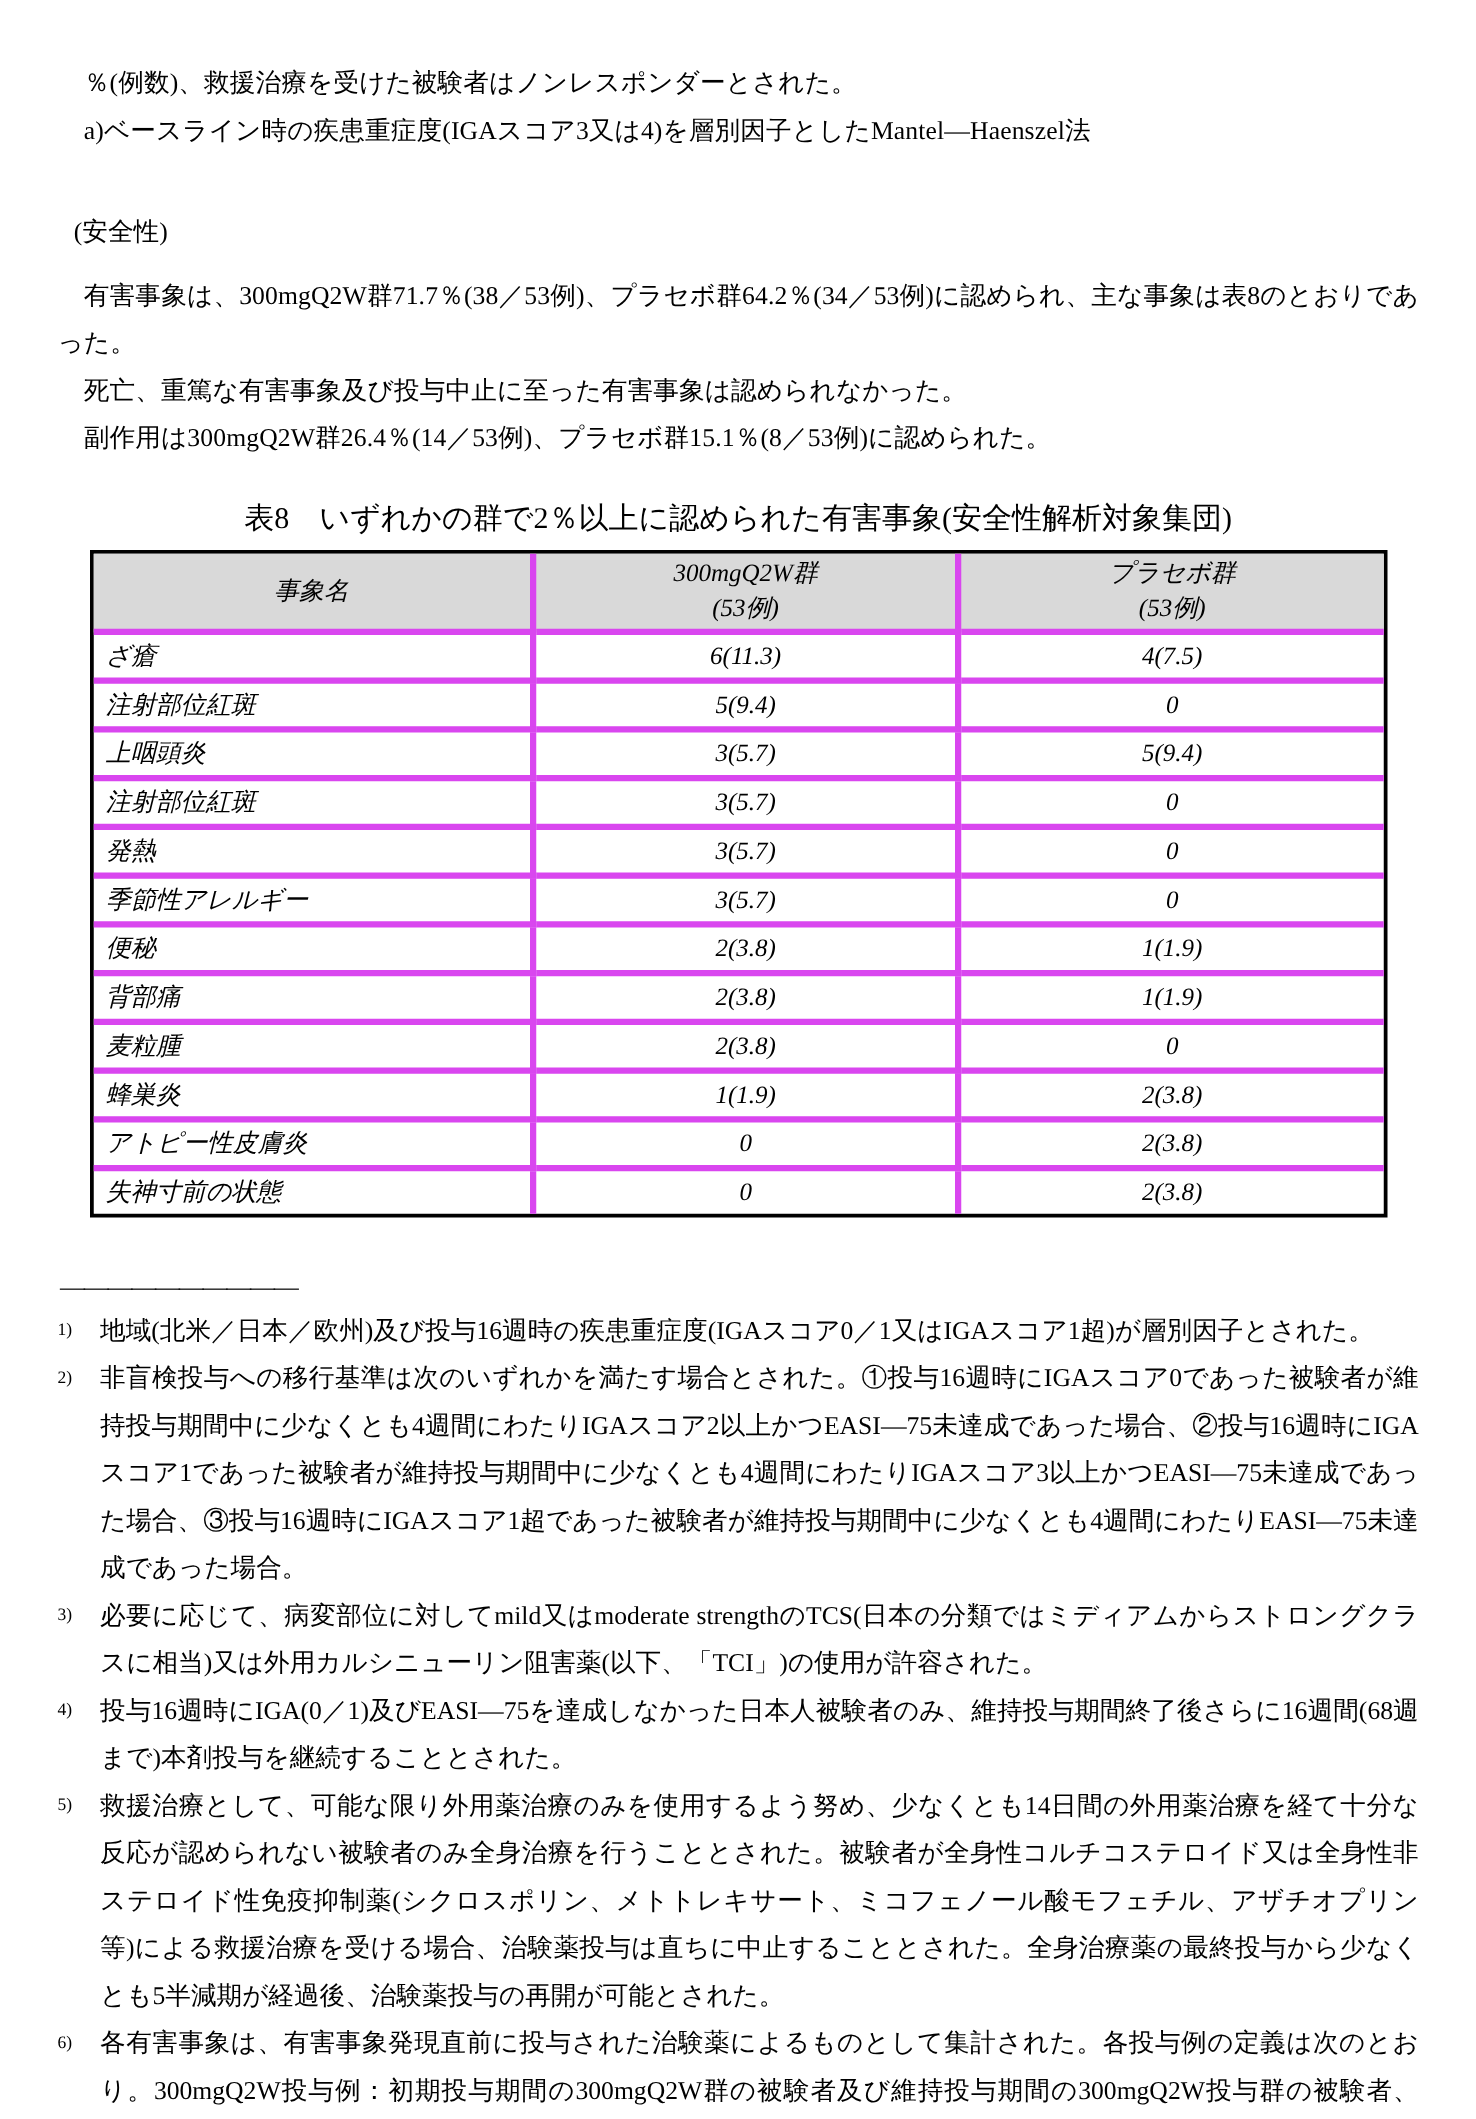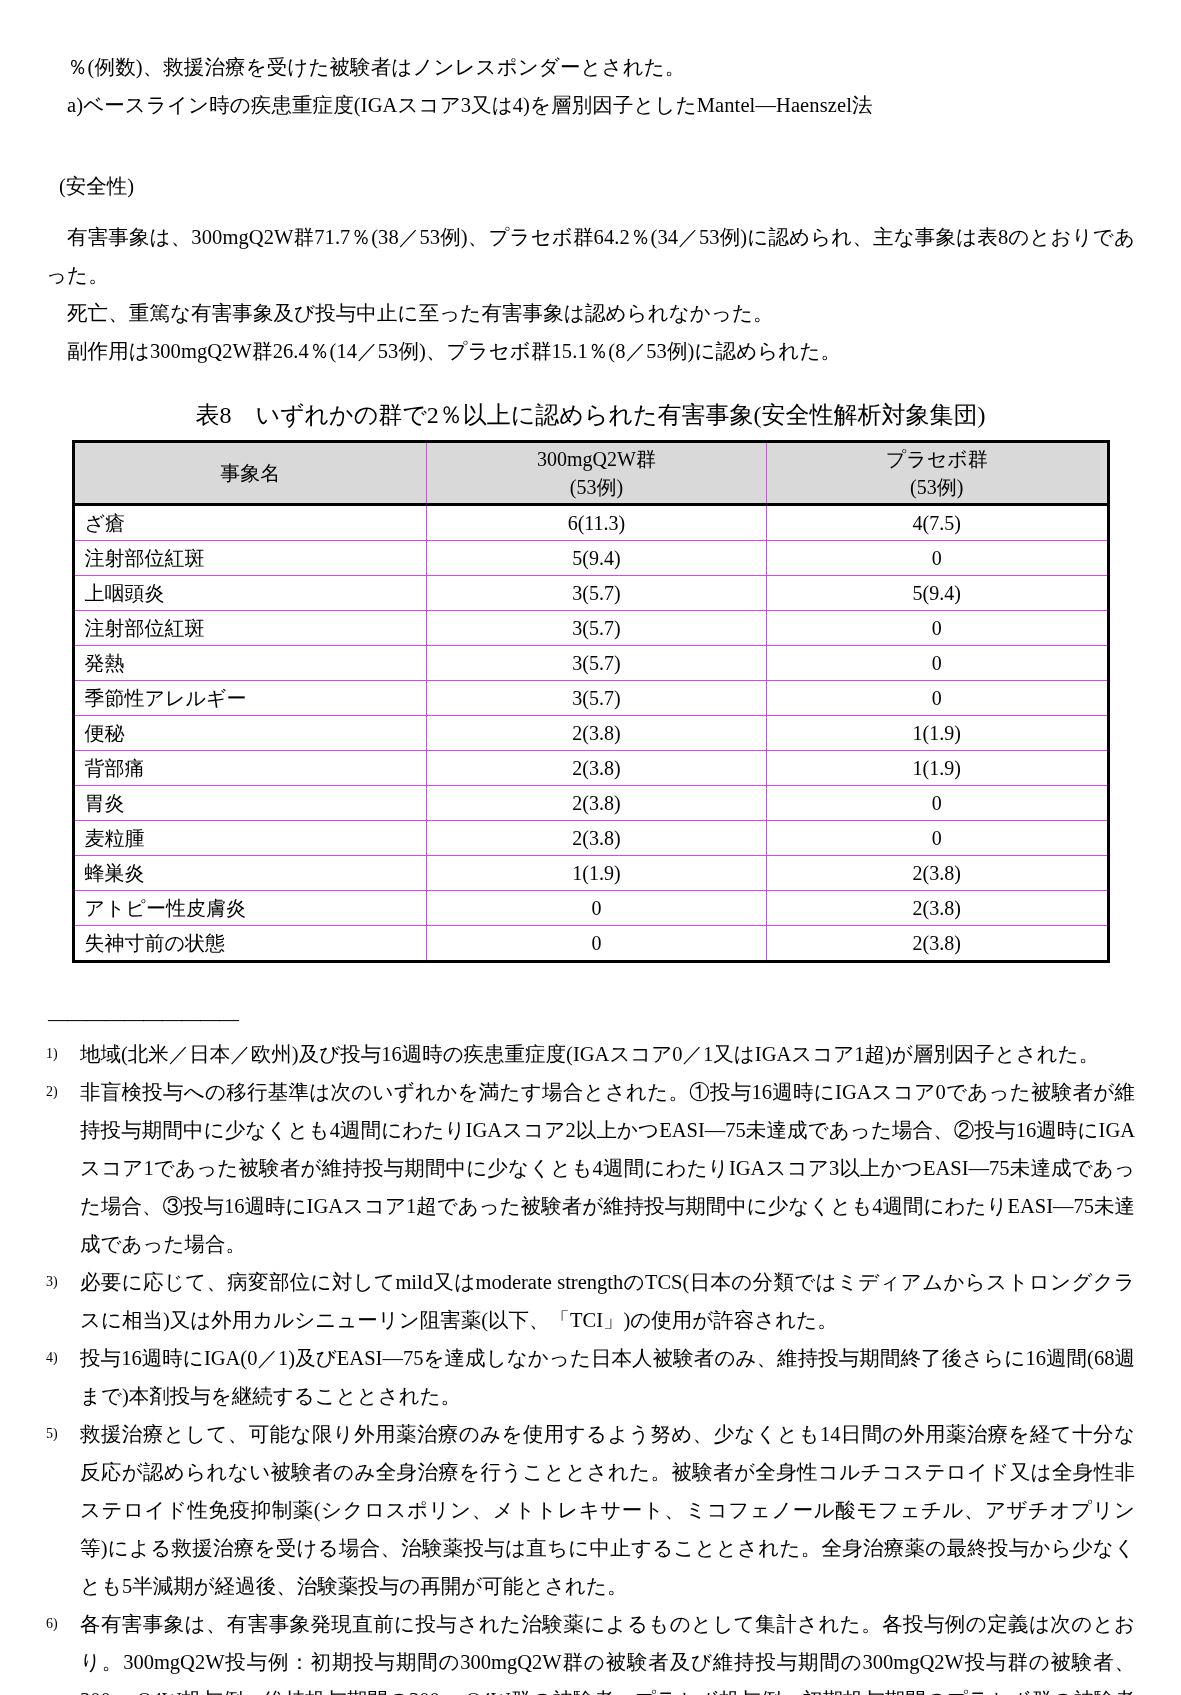--- a/index.html
+++ b/index.html
@@ -51,21 +51,21 @@
     width: 1032px;
     margin: 0 auto;
     table-layout: fixed;
   }
   table.ae-table col.c-name  { width: 352px; }
   table.ae-table col.c-drug  { width: 340px; }
   table.ae-table col.c-plac  { width: 340px; }
 
   table.ae-table th,
   table.ae-table td {
-    border: 1px solid #d946ef;
+    border: 5px solid #d946ef;
     font-size: 20px;
     font-weight: normal;
     line-height: 28px;
     padding: 2px 6px;
   }
   table.ae-table thead th {
     background: #d9d9d9;
     text-align: center;
     vertical-align: middle;
     height: 56px;
@@ -80,20 +80,21 @@
   table.ae-table tbody tr:last-child td { border-bottom: 3px solid #000; }
 
   .table-outer {
     border-top: 3px solid #000;
     border-left: 3px solid #000;
     border-right: 3px solid #000;
     border-bottom: 3px solid #000;
     width: 1032px;
     margin: 0 auto;
     box-sizing: content-box;
+    font-style: italic;
   }
   .table-outer table.ae-table { width: 100%; margin: 0; }
   .table-outer table.ae-table tbody tr:last-child td { border-bottom: none; }
   .table-outer table.ae-table thead th { border-top: none; }
   .table-outer table.ae-table th:first-child,
   .table-outer table.ae-table td:first-child { border-left: none; }
   .table-outer table.ae-table th:last-child,
   .table-outer table.ae-table td:last-child { border-right: none; }
 
   .table-note {
@@ -215,25 +216,20 @@
               <td class="name">便秘</td>
               <td class="num">2(3.8)</td>
               <td class="num">1(1.9)</td>
             </tr>
             <tr>
               <td class="name">背部痛</td>
               <td class="num">2(3.8)</td>
               <td class="num">1(1.9)</td>
             </tr>
             <tr>
-              <td class="name">胃炎</td>
-              <td class="num">2(3.8)</td>
-              <td class="num">0</td>
-            </tr>
-            <tr>
               <td class="name">麦粒腫</td>
               <td class="num">2(3.8)</td>
               <td class="num">0</td>
             </tr>
             <tr>
               <td class="name">蜂巣炎</td>
               <td class="num">1(1.9)</td>
               <td class="num">2(3.8)</td>
             </tr>
             <tr>

